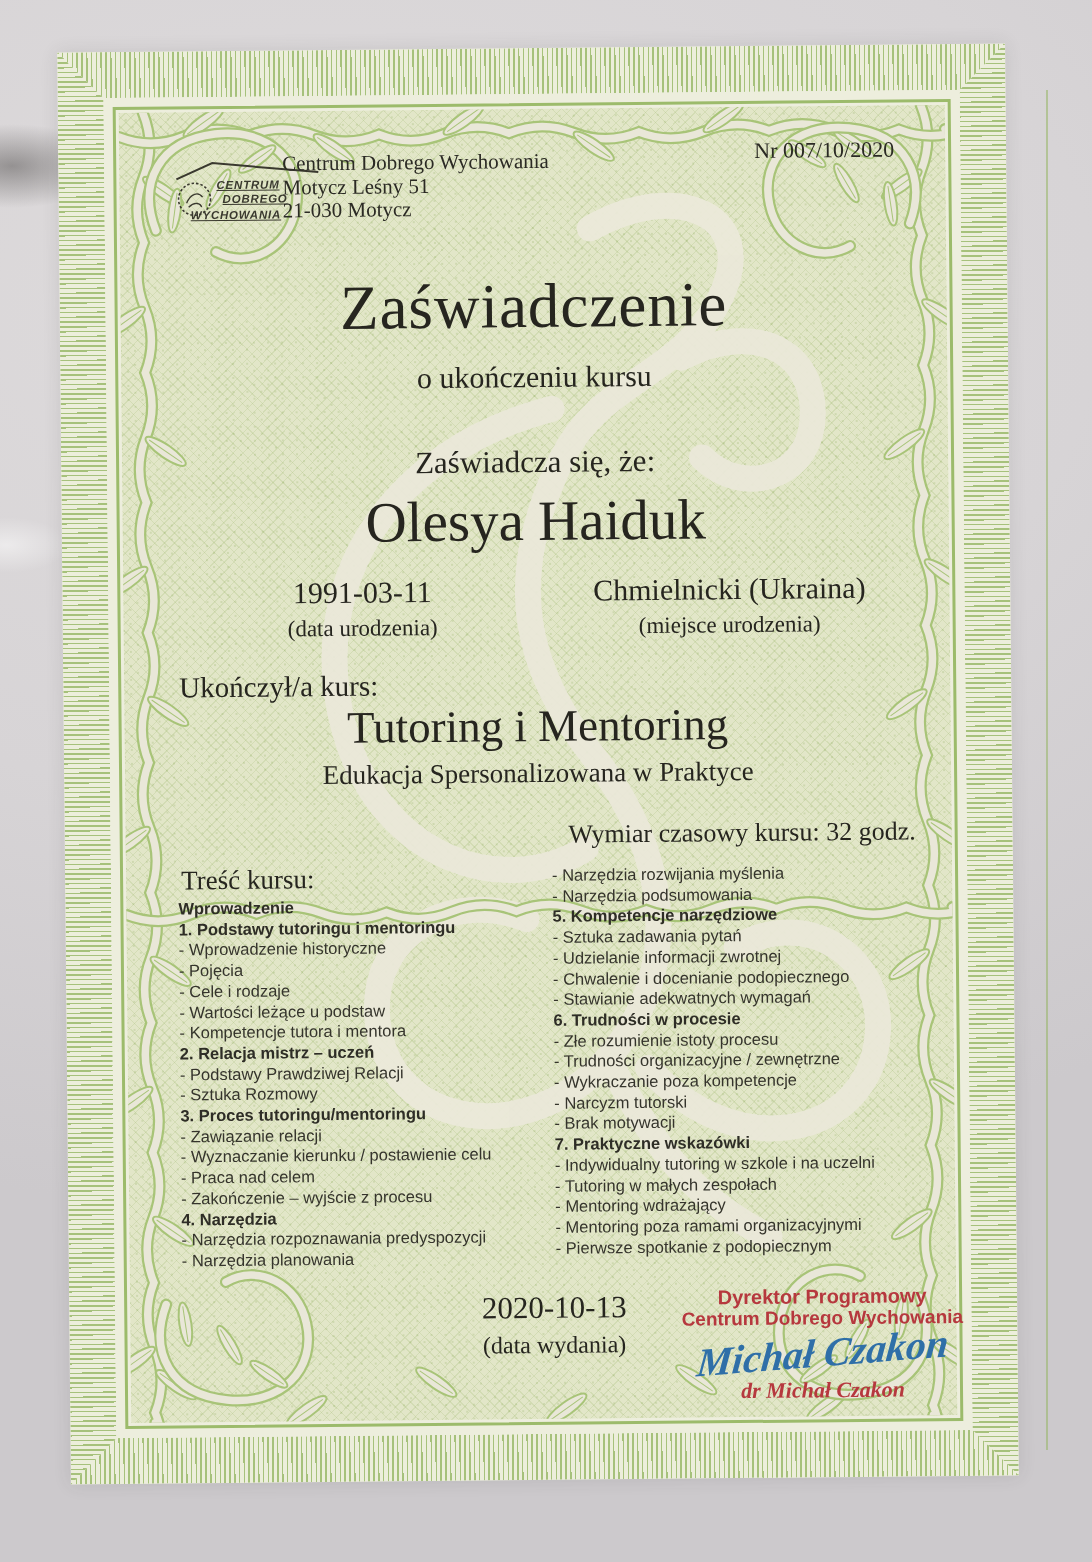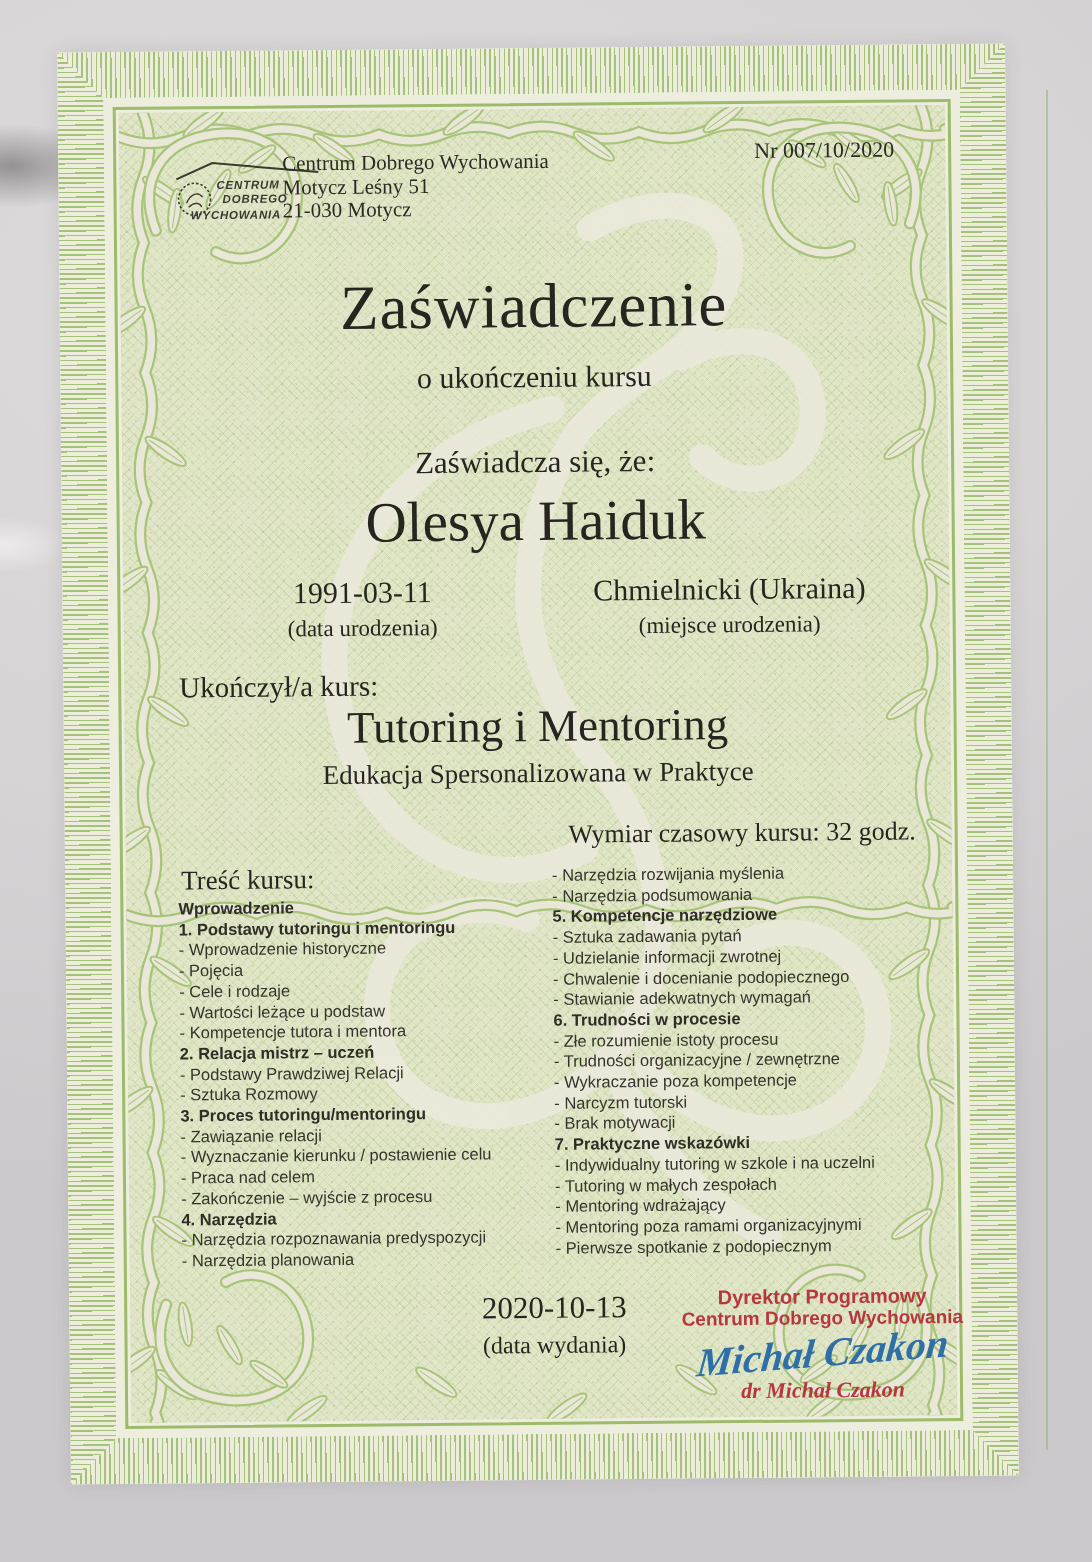--- a/index.html
+++ b/index.html
@@ -43,21 +43,21 @@
       repeating-linear-gradient(-45deg, rgba(150,180,100,.20) 0 1px, transparent 1px 7px);
     background-size:14px 14px,14px 14px,auto,auto;
     background-position:0 0,7px 7px,0 0,0 0;
   }
   svg.overlay{position:absolute;inset:61px;width:826px;height:1310px;pointer-events:none;}
   
   .abs{position:absolute;}
   .ink{color:#26251f;}
   .center{text-align:center;}
   .logo-text{font-family:"Liberation Sans",sans-serif;font-style:italic;font-weight:700;
-    font-size:11.5px;letter-spacing:.8px;color:#3a392f;line-height:13.5px;}
+    font-size:11.5px;letter-spacing:.8px;color:#3a392f;line-height:13.5px;text-decoration:underline;}
   .addr{font-size:21px;line-height:23.5px;color:#2b2a24;}
   .nr{font-size:22px;color:#2b2a24;}
   .title{font-size:63px;letter-spacing:1px;}
   .subtitle{font-size:30px;}
   .certify{font-size:31px;}
   .name{font-size:57px;}
   .bdate{font-size:30px;}
   .blabel{font-size:23px;}
   .completed{font-size:29px;}
   .course-title{font-size:45px;}

